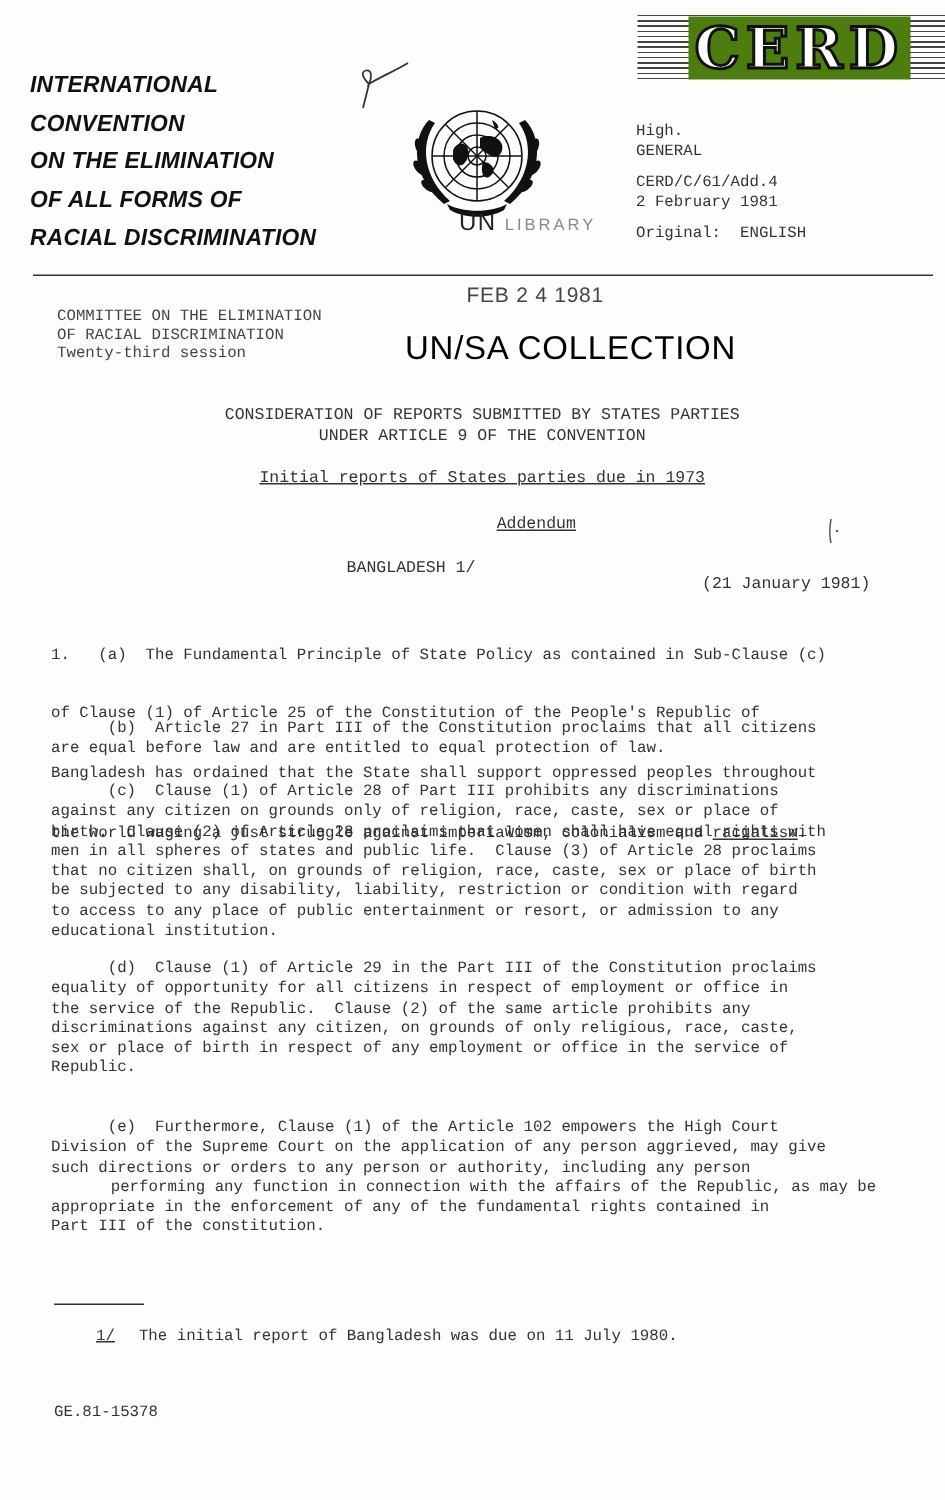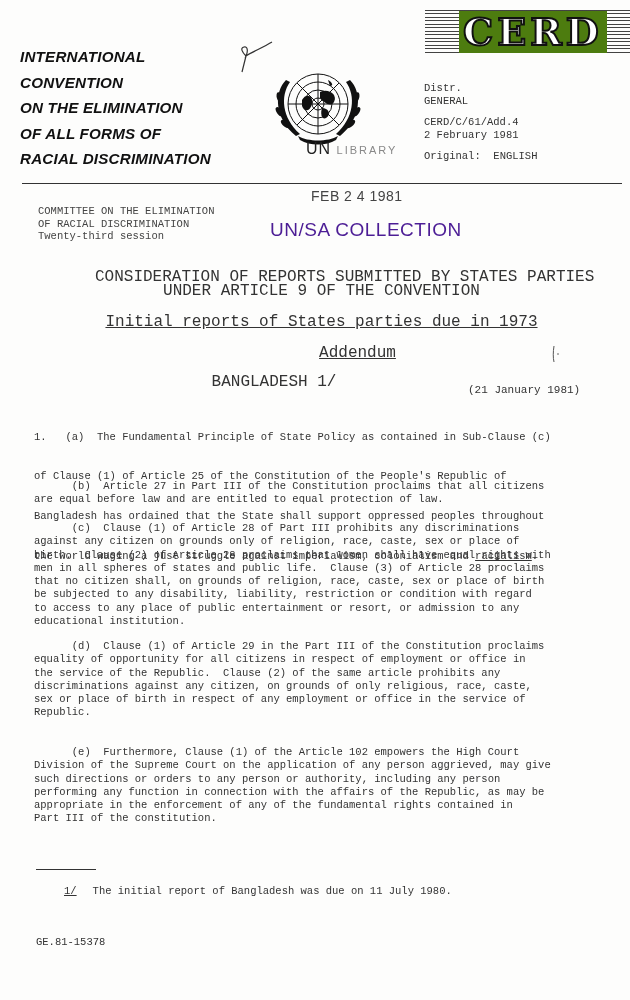--- a/index.html
+++ b/index.html
@@ -128,22 +128,22 @@
       font-size: 14px;
       color: #444;
       letter-spacing: 0.5px;
       white-space: nowrap;
     }
     .stamp-collection {
       position: absolute;
       left: 270px;
       top: 219px;
       font-family: "Liberation Sans", "DejaVu Sans", sans-serif;
-      font-size: 19px;
-      color: #4c1d95;
+      font-size: 22px;
+      color: #000000;
       letter-spacing: 0.5px;
       white-space: nowrap;
     }
 
     
     .committee {
       position: absolute;
       left: 38px;
       top: 205px;
       font-size: 10.5px;
@@ -152,21 +152,21 @@
       white-space: nowrap;
     }
 
     
     .center-block {
       position: absolute;
       left: 0;
       width: 548px;
       text-align: center;
       white-space: nowrap;
-      font-size: 16px;
+      font-size: 11px;
       color: #333;
     }
     .consideration { top: 270px; line-height: 14px; }
     .consideration div { margin-left: 95px; }
     .initial-reports { top: 313px; text-decoration: underline; margin-left: 0; }
     .addendum { top: 344px; text-decoration: underline; margin-left: 36px; }
     .country { top: 373px; }
     .report-date {
       position: absolute;
       left: 468px;
@@ -279,21 +279,21 @@
     <span>UN</span>
     <span class="faded">LIBRARY</span>
   </div>
 
   <div class="cerd-logo">
     <div class="cerd-lines"></div>
     <div class="cerd-text">CERD</div>
   </div>
 
   <div class="meta">
-    <div>Distr.</div>
+    <div>High.</div>
     <div>GENERAL</div>
     <div class="gap"></div>
     <div>CERD/C/61/Add.4</div>
     <div>2 February 1981</div>
     <div class="gap"></div>
     <div>
       <span>Original:</span>&nbsp;&nbsp;<span>ENGLISH</span>
     </div>
   </div>
 
@@ -355,21 +355,21 @@
     <div style="white-space:pre;">the service of the Republic.  Clause (2) of the same article prohibits any</div>
     <div style="white-space:pre;">discriminations against any citizen, on grounds of only religious, race, caste,</div>
     <div style="white-space:pre;">sex or place of birth in respect of any employment or office in the service of</div>
     <div style="white-space:pre;">Republic.</div>
   </div>
 
   <div class="para p-e">
     <div style="white-space:pre;">      (e)  Furthermore, Clause (1) of the Article 102 empowers the High Court</div>
     <div style="white-space:pre;">Division of the Supreme Court on the application of any person aggrieved, may give</div>
     <div style="white-space:pre;">such directions or orders to any person or authority, including any person</div>
-    <div style="white-space:pre;">performing any function in connection with the affairs of the Republic, as may be</div>
+    <div style="white-space:pre;text-align:center;">performing any function in connection with the affairs of the Republic, as may be</div>
     <div style="white-space:pre;">appropriate in the enforcement of any of the fundamental rights contained in</div>
     <div style="white-space:pre;">Part III of the constitution.</div>
   </div>
 
   <div class="fn-rule"></div>
   <div class="footnote">
     <span class="fn-mark">1/</span><span>The initial report of Bangladesh was due on 11 July 1980.</span>
   </div>
   <div class="job-number">GE.81-15378</div>
 

